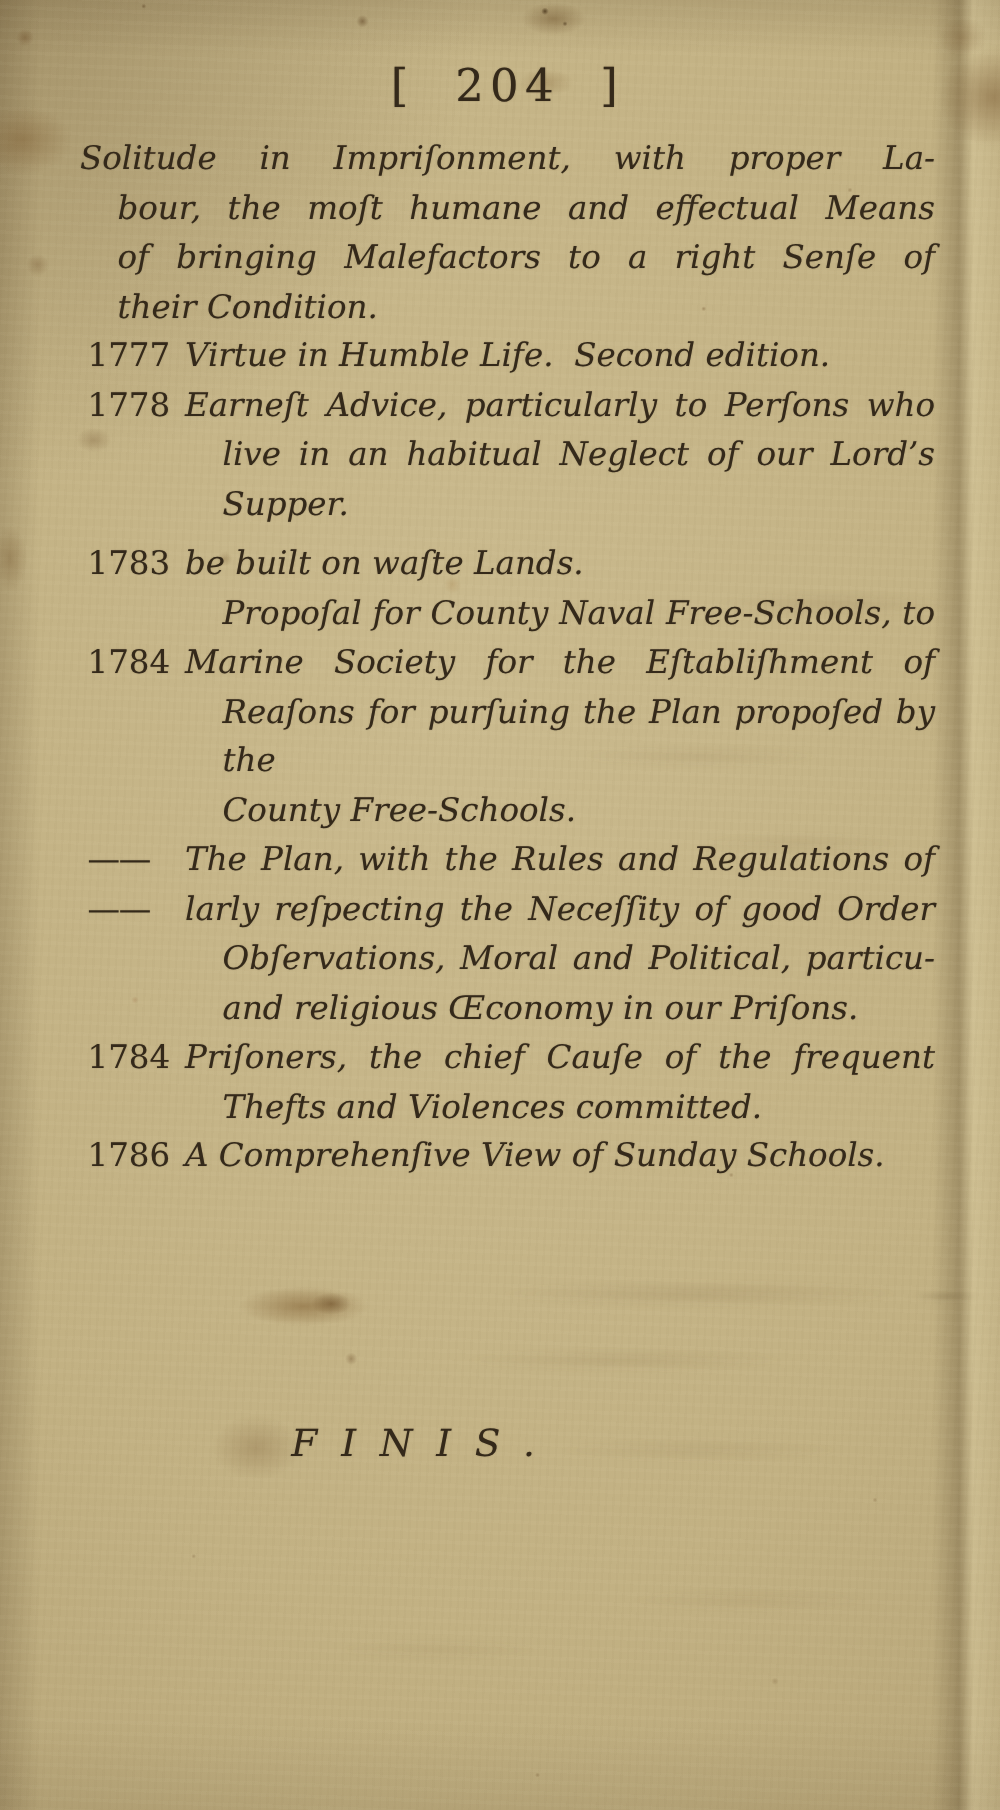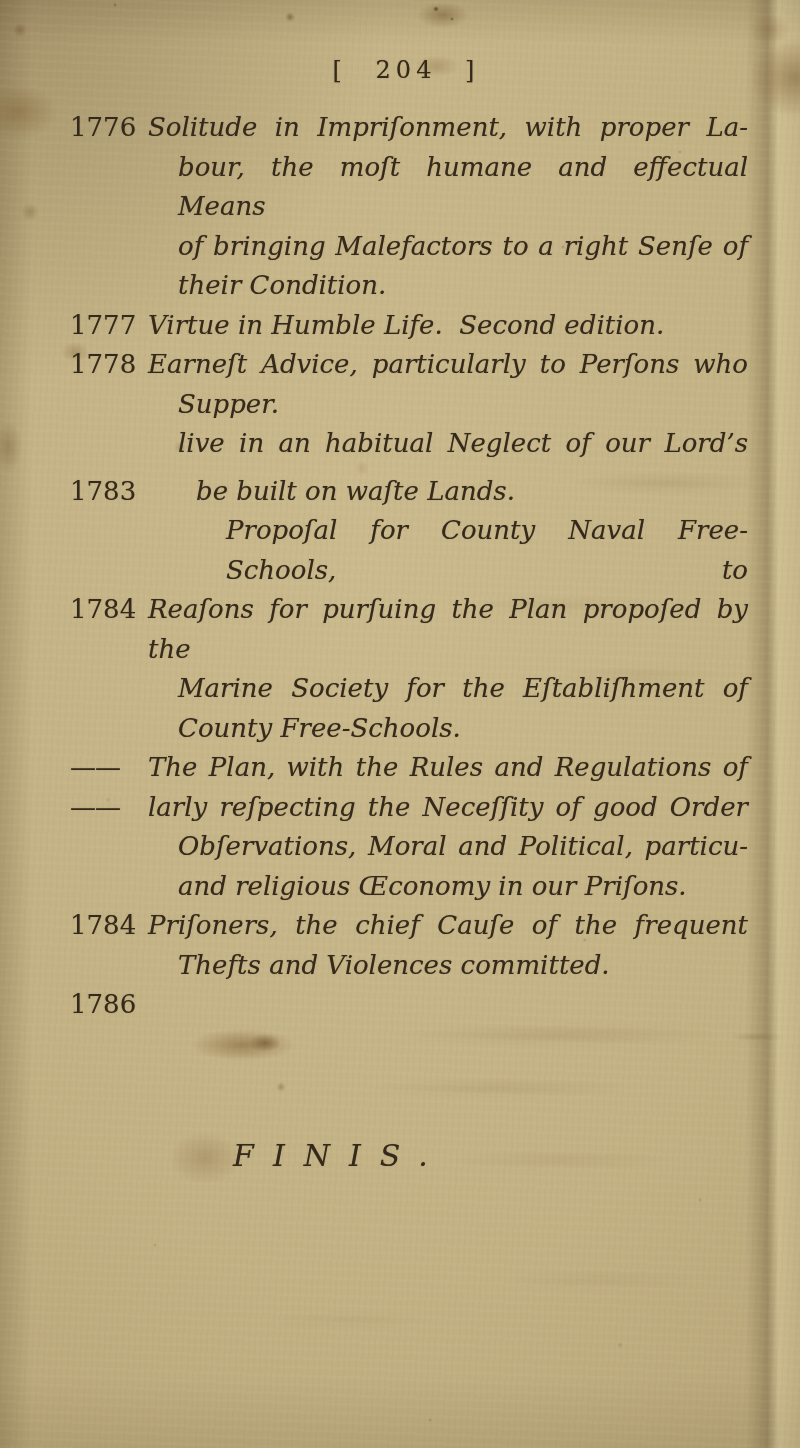--- a/index.html
+++ b/index.html
@@ -86,32 +86,32 @@
       radial-gradient(ellipse 30px 4px   at 757px 1037px, rgba(100,80,45,0.28),  rgba(100,80,45,0) 90%),
       radial-gradient(ellipse 140px 11px at 560px 1160px, rgba(125,100,60,0.10), rgba(125,100,60,0) 80%),
       radial-gradient(ellipse 120px 11px at 600px 1280px, rgba(125,100,60,0.08), rgba(125,100,60,0) 80%),
       radial-gradient(ellipse 100px 10px at 350px 1320px, rgba(125,100,60,0.07), rgba(125,100,60,0) 80%);
   }
 
   .folio {
     position: absolute; top: 52px; left: 0; width: 796px;
     padding-left: 16px; box-sizing: border-box;
     text-align: center;
-    font-size: 24px; line-height: 36px;
+    font-size: 36px; line-height: 36px;
     letter-spacing: 5px; word-spacing: 16px;
     text-shadow: 0 0 1px rgba(52,41,26,0.45);
   }
 
   .entries {
     position: absolute; top: 108px; left: 64px; right: 52px;
     font-size: 26px; line-height: 39.5px;
     text-shadow: 0 0 1px rgba(52,41,26,0.40);
   }
   .entry { display: flex; }
-  .entry.gap-before { margin-top: 8px; gap: 48px; }
+  .entry.gap-before { margin-top: 8px; }
   .year {
     flex: 0 0 84px; padding-left: 6px; box-sizing: border-box;
     white-space: nowrap;
   }
   .year.dash { letter-spacing: -1px; }
   .text { flex: 1 1 auto; min-width: 0; font-style: italic; }
   .line { padding-left: 30px; }
   .line:first-child { padding-left: 0; }
   .line.fill { text-align: justify; text-align-last: justify; }
 
@@ -132,58 +132,57 @@
 
   <div class="grain"></div>
   <div class="stains"></div>
   <div class="ghost"></div>
 
   <div class="folio">[ 204 ]</div>
 
   <div class="entries">
 
     <div class="entry">
-      <div class="year">1776</div>
       <div class="text">
         <div class="line fill">Solitude in Impriſonment, with proper La-</div>
         <div class="line fill">bour, the moſt humane and effectual Means</div>
         <div class="line fill">of bringing Malefactors to a right Senſe of</div>
         <div class="line">their Condition.</div>
       </div>
     </div>
 
     <div class="entry">
       <div class="year">1777</div>
       <div class="text">
         <div class="line">Virtue in Humble Life.&nbsp; Second edition.</div>
       </div>
     </div>
 
     <div class="entry">
       <div class="year">1778</div>
       <div class="text">
         <div class="line fill">Earneſt Advice, particularly to Perſons who</div>
+        <div class="line fill">live in an habitual Neglect of our Lord’s</div>
         <div class="line">Supper.</div>
-        <div class="line fill">live in an habitual Neglect of our Lord’s</div>
       </div>
     </div>
 
     <div class="entry gap-before">
       <div class="year">1783</div>
       <div class="text">
         <div class="line">be built on waſte Lands.</div>
         <div class="line fill">Propoſal for County Naval Free-Schools, to</div>
       </div>
     </div>
 
     <div class="entry">
       <div class="year">1784</div>
       <div class="text">
+        <div class="line fill">Marine Society for the Eſtabliſhment of</div>
         <div class="line fill">Reaſons for purſuing the Plan propoſed by the</div>
-        <div class="line fill">Marine Society for the Eſtabliſhment of</div>
         <div class="line">County Free-Schools.</div>
       </div>
     </div>
 
     <div class="entry">
       <div class="year dash">——</div>
       <div class="text">
         <div class="line fill">The Plan, with the Rules and Regulations of</div>
       </div>
     </div>
@@ -200,19 +199,22 @@
     <div class="entry">
       <div class="year">1784</div>
       <div class="text">
         <div class="line fill">Priſoners, the chief Cauſe of the frequent</div>
         <div class="line">Thefts and Violences committed.</div>
       </div>
     </div>
 
     <div class="entry">
       <div class="year">1786</div>
+      <div class="text">
+        <div class="line">A Comprehenſive View of Sunday Schools.</div>
+      </div>
     </div>
 
   </div>
 
   <div class="finis">FINIS.</div>
 
 </div>
 
 </body></html>

